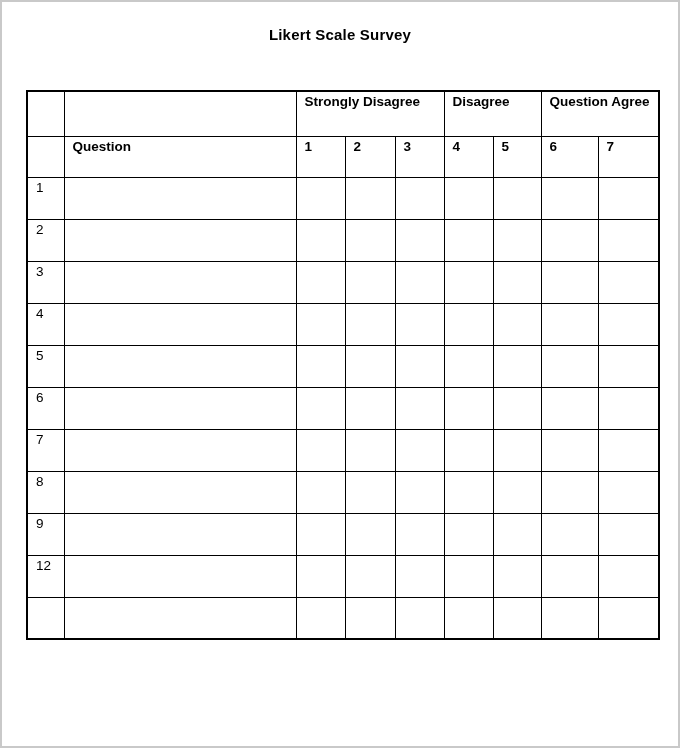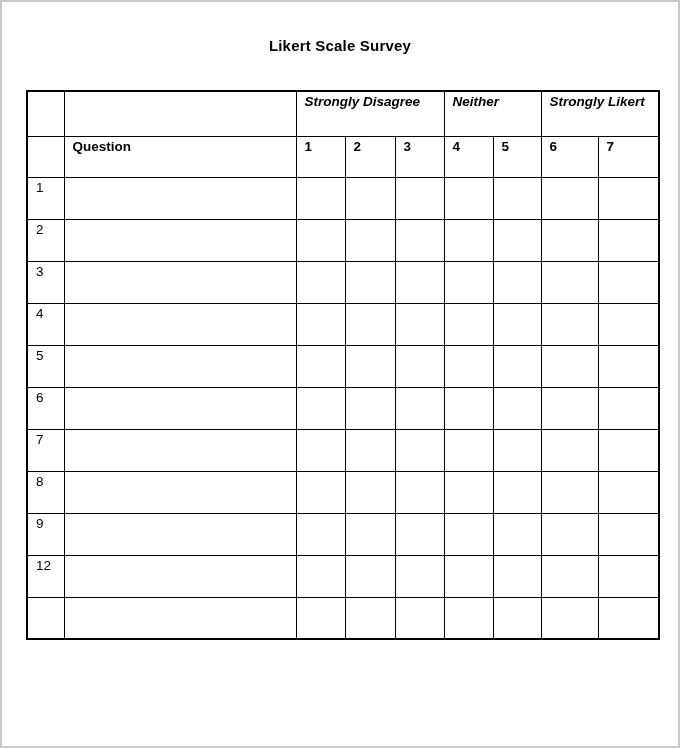--- a/index.html
+++ b/index.html
@@ -9,21 +9,21 @@
     box-sizing: border-box;
     background: #ffffff;
     border: 2px solid #c9c9c9;
     position: relative;
     font-family: "Liberation Sans", "DejaVu Sans", sans-serif;
     color: #000000;
     overflow: hidden;
   }
   .page-title {
     position: absolute;
-    top: 35px;
+    top: 24px;
     left: 0;
     width: 100%;
     text-align: center;
     font-weight: bold;
     font-size: 15px;
     letter-spacing: 0.2px;
   }
   .table-clip {
     position: absolute;
     top: 88px;
@@ -45,21 +45,21 @@
     font-size: 13.5px;
     line-height: 1.25;
     overflow: hidden;
     white-space: nowrap;
   }
   tr.group-header-row { height: 45px; }
   tr.column-header-row { height: 41px; padding-left: 16px; }
   tbody tr { height: 42px; }
   .bold { font-weight: bold; }
   td.scale-head { padding-left: 10px; }
-  td.group-head { padding-left: 6px; padding-top: 3px; font-style: italic; }
+  td.group-head { padding-left: 6px; padding-top: 3px; }
   td.rownum { padding-left: 9px; }
 </style>
 </head>
 <body>
 
 <div class="page-title">Likert Scale Survey</div>
 
 <div class="table-clip">
   <table class="survey">
     <colgroup>
@@ -71,22 +71,22 @@
       <col style="width:49px">
       <col style="width:48px">
       <col style="width:57px">
       <col style="width:61px">
     </colgroup>
     <thead>
       <tr class="group-header-row">
         <td></td>
         <td></td>
         <td colspan="3" class="bold group-head">Strongly Disagree</td>
-        <td colspan="2" class="bold group-head">Neither</td>
-        <td colspan="2" class="bold group-head">Strongly Likert</td>
+        <td colspan="2" class="bold group-head">Disagree</td>
+        <td colspan="2" class="bold group-head">Question Agree</td>
       </tr>
       <tr class="column-header-row">
         <td></td>
         <td class="bold">Question</td>
         <td class="bold scale-head">1</td>
         <td class="bold scale-head">2</td>
         <td class="bold scale-head">3</td>
         <td class="bold scale-head">4</td>
         <td class="bold scale-head">5</td>
         <td class="bold scale-head">6</td>

